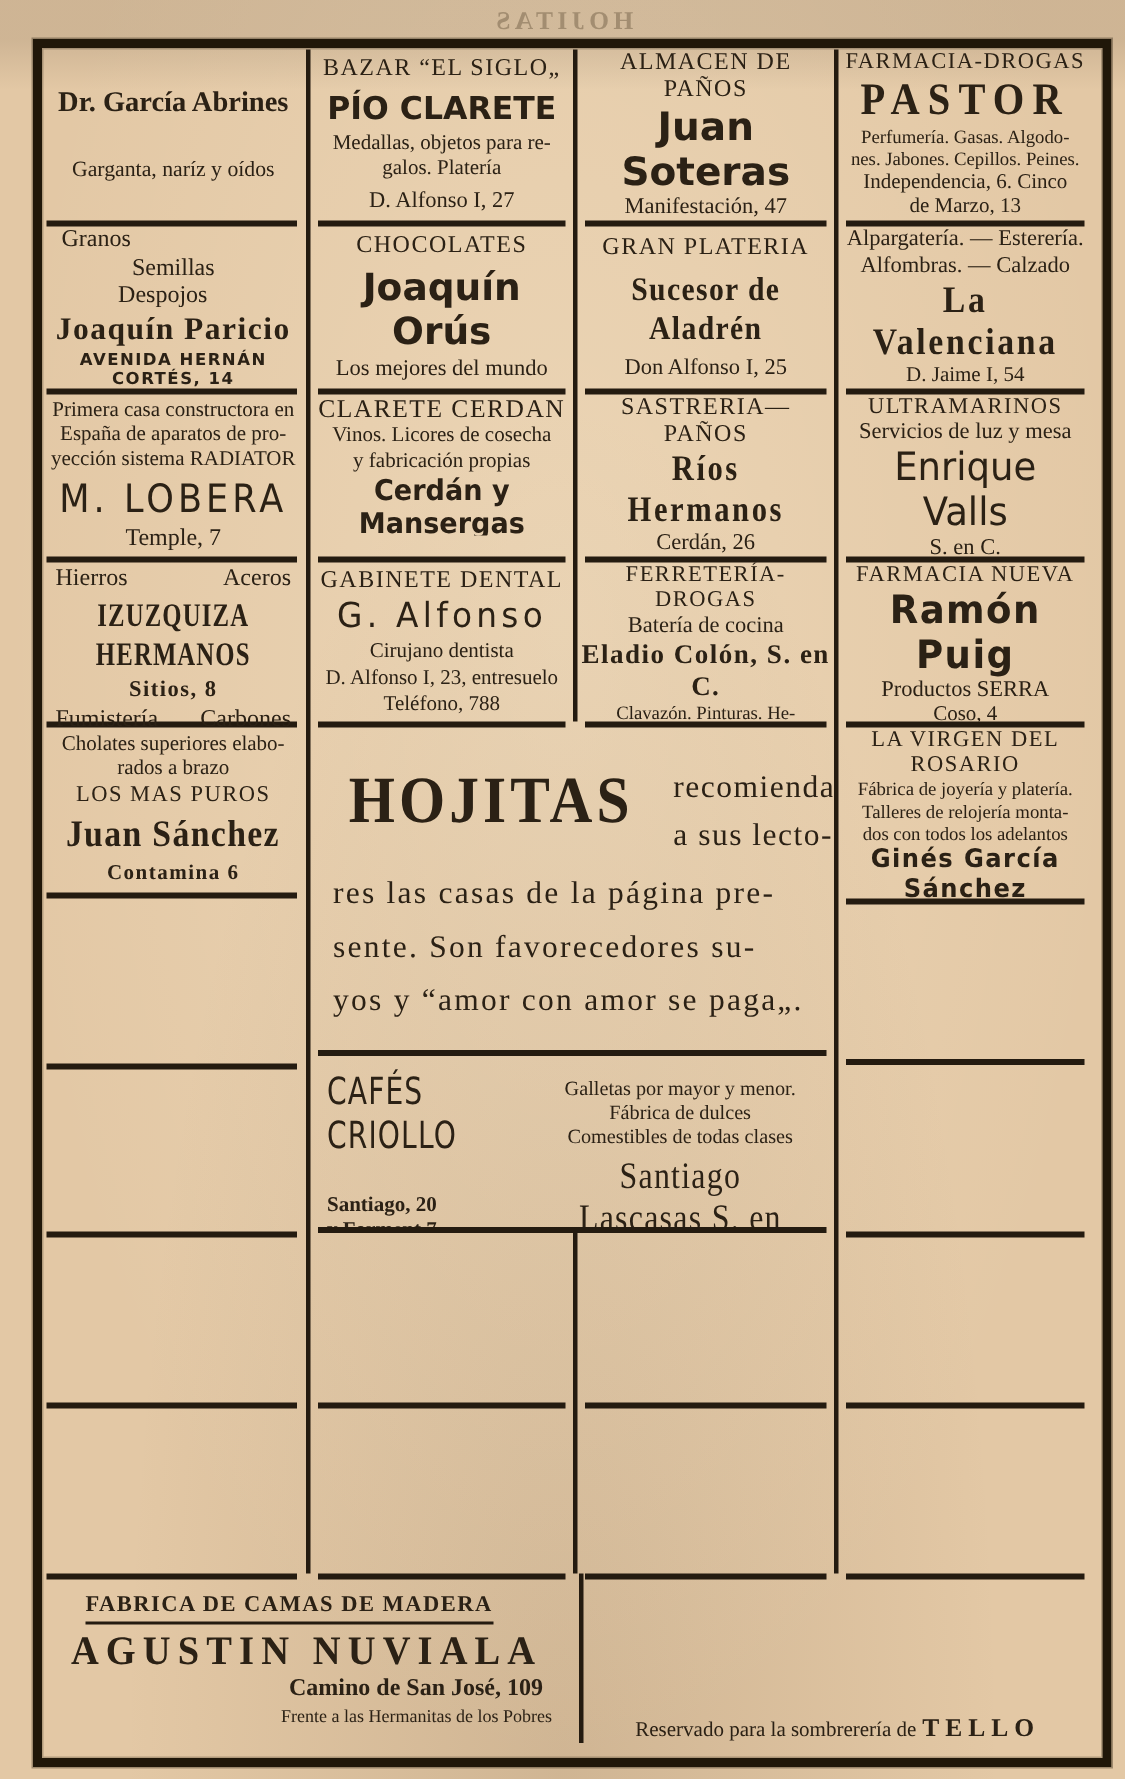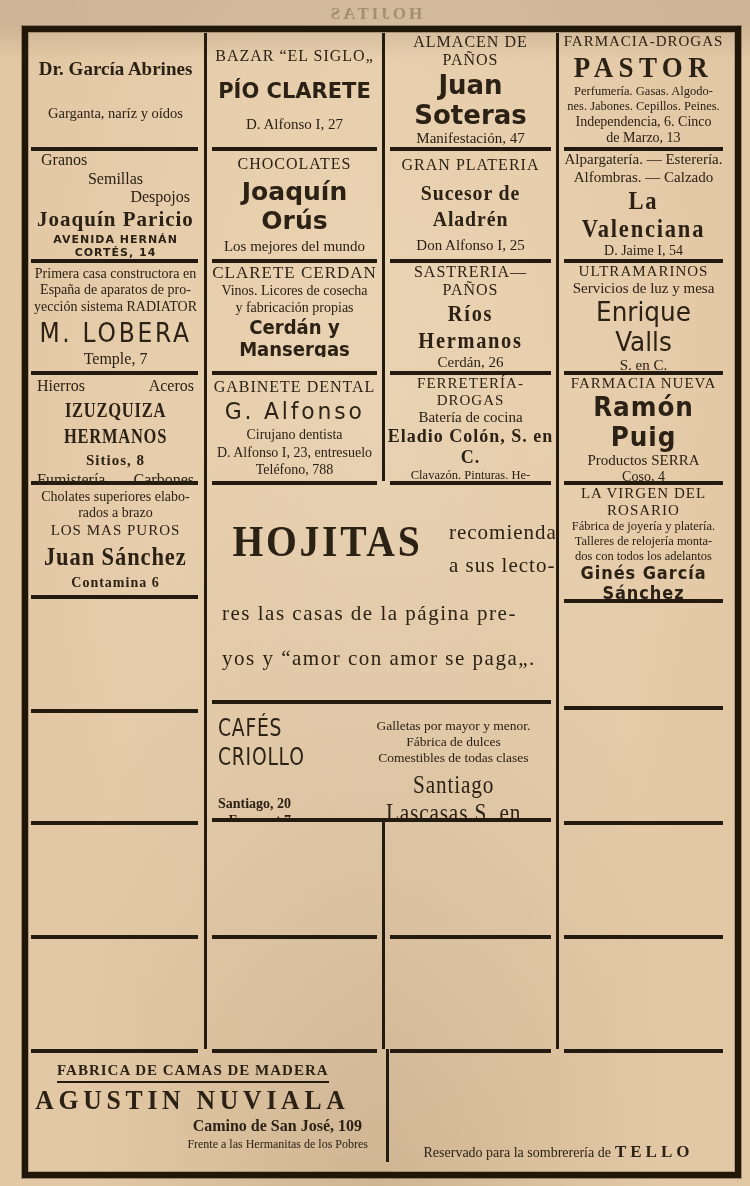--- a/index.html
+++ b/index.html
@@ -34,34 +34,34 @@
   .ls4{letter-spacing:4px}.ls5{letter-spacing:5px}.ls6{letter-spacing:6px}
   .cx75{display:inline-block;transform:scaleX(.75)}
   .cx85{display:inline-block;transform:scaleX(.85)}
   .cx9{display:inline-block;transform:scaleX(.9)}
   .cx95{display:inline-block;transform:scaleX(.95)}
   .row{display:flex;justify-content:space-between;width:100%;padding:0 10px;box-sizing:border-box;}
   
   .stair{width:100%;line-height:1.15;}
   .stair .st1{text-align:left;padding-left:14px;}
   .stair .st2{text-align:center;}
-  .stair .st3{text-align:right;padding-right:14px;}
+  .stair .st3{text-align:center;padding-right:14px;}
   
   .hoj{justify-content:space-evenly;align-items:stretch;padding:10px 14px;box-sizing:border-box;}
   .hoj-top{display:flex;align-items:flex-start;gap:16px;}
   .hoj-name{font-weight:700;line-height:1;margin-top:6px;}
   .hoj-side{text-align:left;line-height:1.55;margin-top:2px;}
   .hoj-line{text-align:left;letter-spacing:1.5px;}
   
   .cri{padding:8px 10px;box-sizing:border-box;justify-content:space-evenly;align-items:stretch;}
   .cri-r{display:flex;align-items:center;}
   .cri-r .lft{flex:0 0 44%;text-align:left;}
   .cri-r .rgt{flex:1;text-align:center;}
   
-  .nuv{align-items:flex-start;padding:8px 0;box-sizing:border-box;}
+  .nuv{align-items:center;padding:8px 0;box-sizing:border-box;}
   .nuv .kick{align-self:flex-start;margin-left:30px;border-bottom:2px solid #241b10;padding-bottom:2px;}
   .nuv .adr1{align-self:flex-end;margin-right:20px;}
   .nuv .adr2{align-self:flex-end;margin-right:14px;}
   
   .tel{justify-content:flex-end;}
 </style>
 </head>
 <body>
 
 <div class="page">
@@ -116,20 +116,24 @@
   <div class="hr" style="left:564px;top:1049px;width:159px"></div>
 
   <div class="cell" style="left:27px;top:33px;width:177px;height:114px">
     <div class="bold s19">Dr. García Abrines</div>
     <div class="s145">Garganta, naríz y oídos</div>
   </div>
 
   <div class="cell" style="left:208px;top:33px;width:173px;height:114px">
     <div class="s16 ls1">BAZAR “EL SIGLO„</div>
     <div class="sansf bold s21">PÍO CLARETE</div>
+    <div class="para s14">
+      <div>Medallas, objetos para re-</div>
+      <div>galos. Platería</div>
+    </div>
     <div class="s15">D. Alfonso I, 27</div>
   </div>
 
   <div class="cell" style="left:386px;top:33px;width:169px;height:114px">
     <div class="s16 ls1">ALMACEN DE PAÑOS</div>
     <div class="sansf bold s26">Juan Soteras</div>
     <div class="s15">Manifestación, 47</div>
   </div>
 
   <div class="cell" style="left:560px;top:33px;width:167px;height:114px">
@@ -263,20 +267,21 @@
 
   <div class="cell hoj" style="left:208px;top:485px;width:347px;height:215px">
     <div class="hoj-top">
       <span class="hoj-name s44 ls3"><span class="cx9">HOJITAS</span></span>
       <span class="hoj-side s21 ls1">
         <div>recomienda</div>
         <div>a sus lecto-</div>
       </span>
     </div>
     <div class="hoj-line s21">res las casas de la página pre-</div>
+    <div class="hoj-line s21">sente. Son favorecedores su-</div>
     <div class="hoj-line s21">yos y “amor con amor se paga„.</div>
   </div>
 
   <div class="cell" style="left:560px;top:485px;width:167px;height:114px">
     <div class="s13 ls1">LA VIRGEN DEL ROSARIO</div>
     <div class="para s125">
       <div>Fábrica de joyería y platería.</div>
       <div>Talleres de relojería monta-</div>
       <div>dos con todos los adelantos</div>
     </div>

